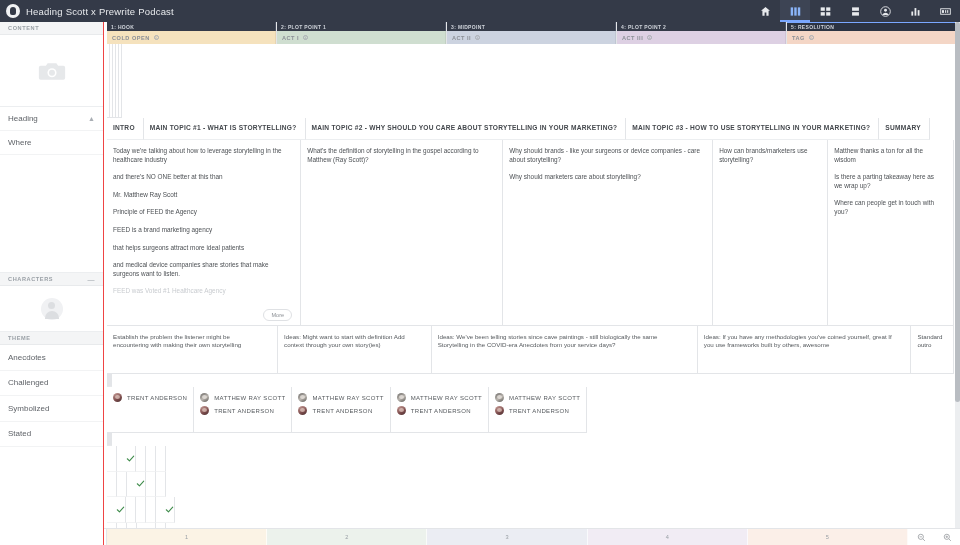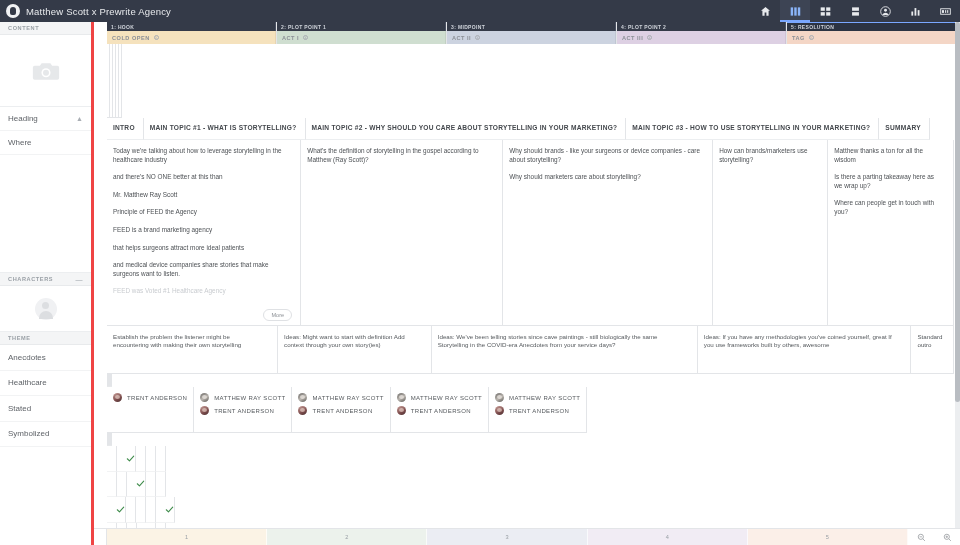--- a/index.html
+++ b/index.html
@@ -38,22 +38,22 @@
     position: relative; cursor: pointer;
   }
   .tb-icon.active { background: #3d4454; }
   .tb-icon.active::after {
     content: ""; position: absolute; bottom: 0; left: 0; right: 0; height: 2px; background: #7aa7ff;
   }
   .tb-icon svg { display: block; }
 
   
   .rail {
-    position: absolute; left: 0; top: 22px; width: 94px; bottom: 0;
-    background: #ffffff; border-right: 3px solid #ef4444; z-index: 3;
+    position: absolute; left: 0; top: 22px; width: 104px; bottom: 0;
+    background: #ffffff; border-right: 1px solid #ef4444; z-index: 3;
   }
   .rail-section {
     height: 13px; background: #f4f5f6; border-bottom: 1px solid #e8eaec;
     display: flex; align-items: center; padding: 0 8px;
     font-size: 5.6px; letter-spacing: .6px; color: #9aa0a6; font-weight: bold;
   }
   .rail-section .collapse { margin-left: auto; color: #b6bbc0; font-size: 7px; line-height: 1; }
   .rail-thumb {
     height: 72px; display: flex; align-items: center; justify-content: center;
     border-bottom: 1px solid #eceef0; background: #fff;
@@ -235,21 +235,21 @@
 </style>
 </head>
 <body>
 
 <div id="app">
 
   <div class="topbar">
     <div class="logo-wrap">
       <div class="logo"></div>
     </div>
-    <div class="doc-title">Matthew Scott x Prewrite Agency</div>
+    <div class="doc-title">Heading Scott x Prewrite Podcast</div>
 
     <div class="topbar-icons">
       <div class="tb-icon">
         <svg width="11" height="11" viewBox="0 0 16 16">
             <path d="M8 1.5 1.5 7h2v7h3.2V9.6h2.6V14h3.2V7h2z" fill="#e8eaed"></path>
           </svg>
       </div>
       <div class="tb-icon active">
         <svg width="11" height="11" viewBox="0 0 16 16">
             <rect x="1" y="2" width="3.5" height="12" fill="#8ab4f8"></rect>
@@ -323,27 +323,27 @@
       <div class="av-ph"></div>
     </div>
     <div class="rail-section">
       <span>THEME</span>
     </div>
     <div id="rail-theme-rows">
         <div class="theme-row">
      <span>Anecdotes</span>
    </div>
         <div class="theme-row">
-     <span>Healthcare</span>
+     <span>Challenged</span>
+   </div>
+        <div class="theme-row">
+     <span>Symbolized</span>
    </div>
         <div class="theme-row">
      <span>Stated</span>
-   </div>
-        <div class="theme-row">
-     <span>Symbolized</span>
    </div>
       </div>
   </div>
 
   <div class="grid">
     <div class="colstrip" id="beat-heads">
         <div class="col" style="position:relative">
      <div class="beat-head ">1: HOOK</div>
    </div>
         <div class="col" style="position:relative">

